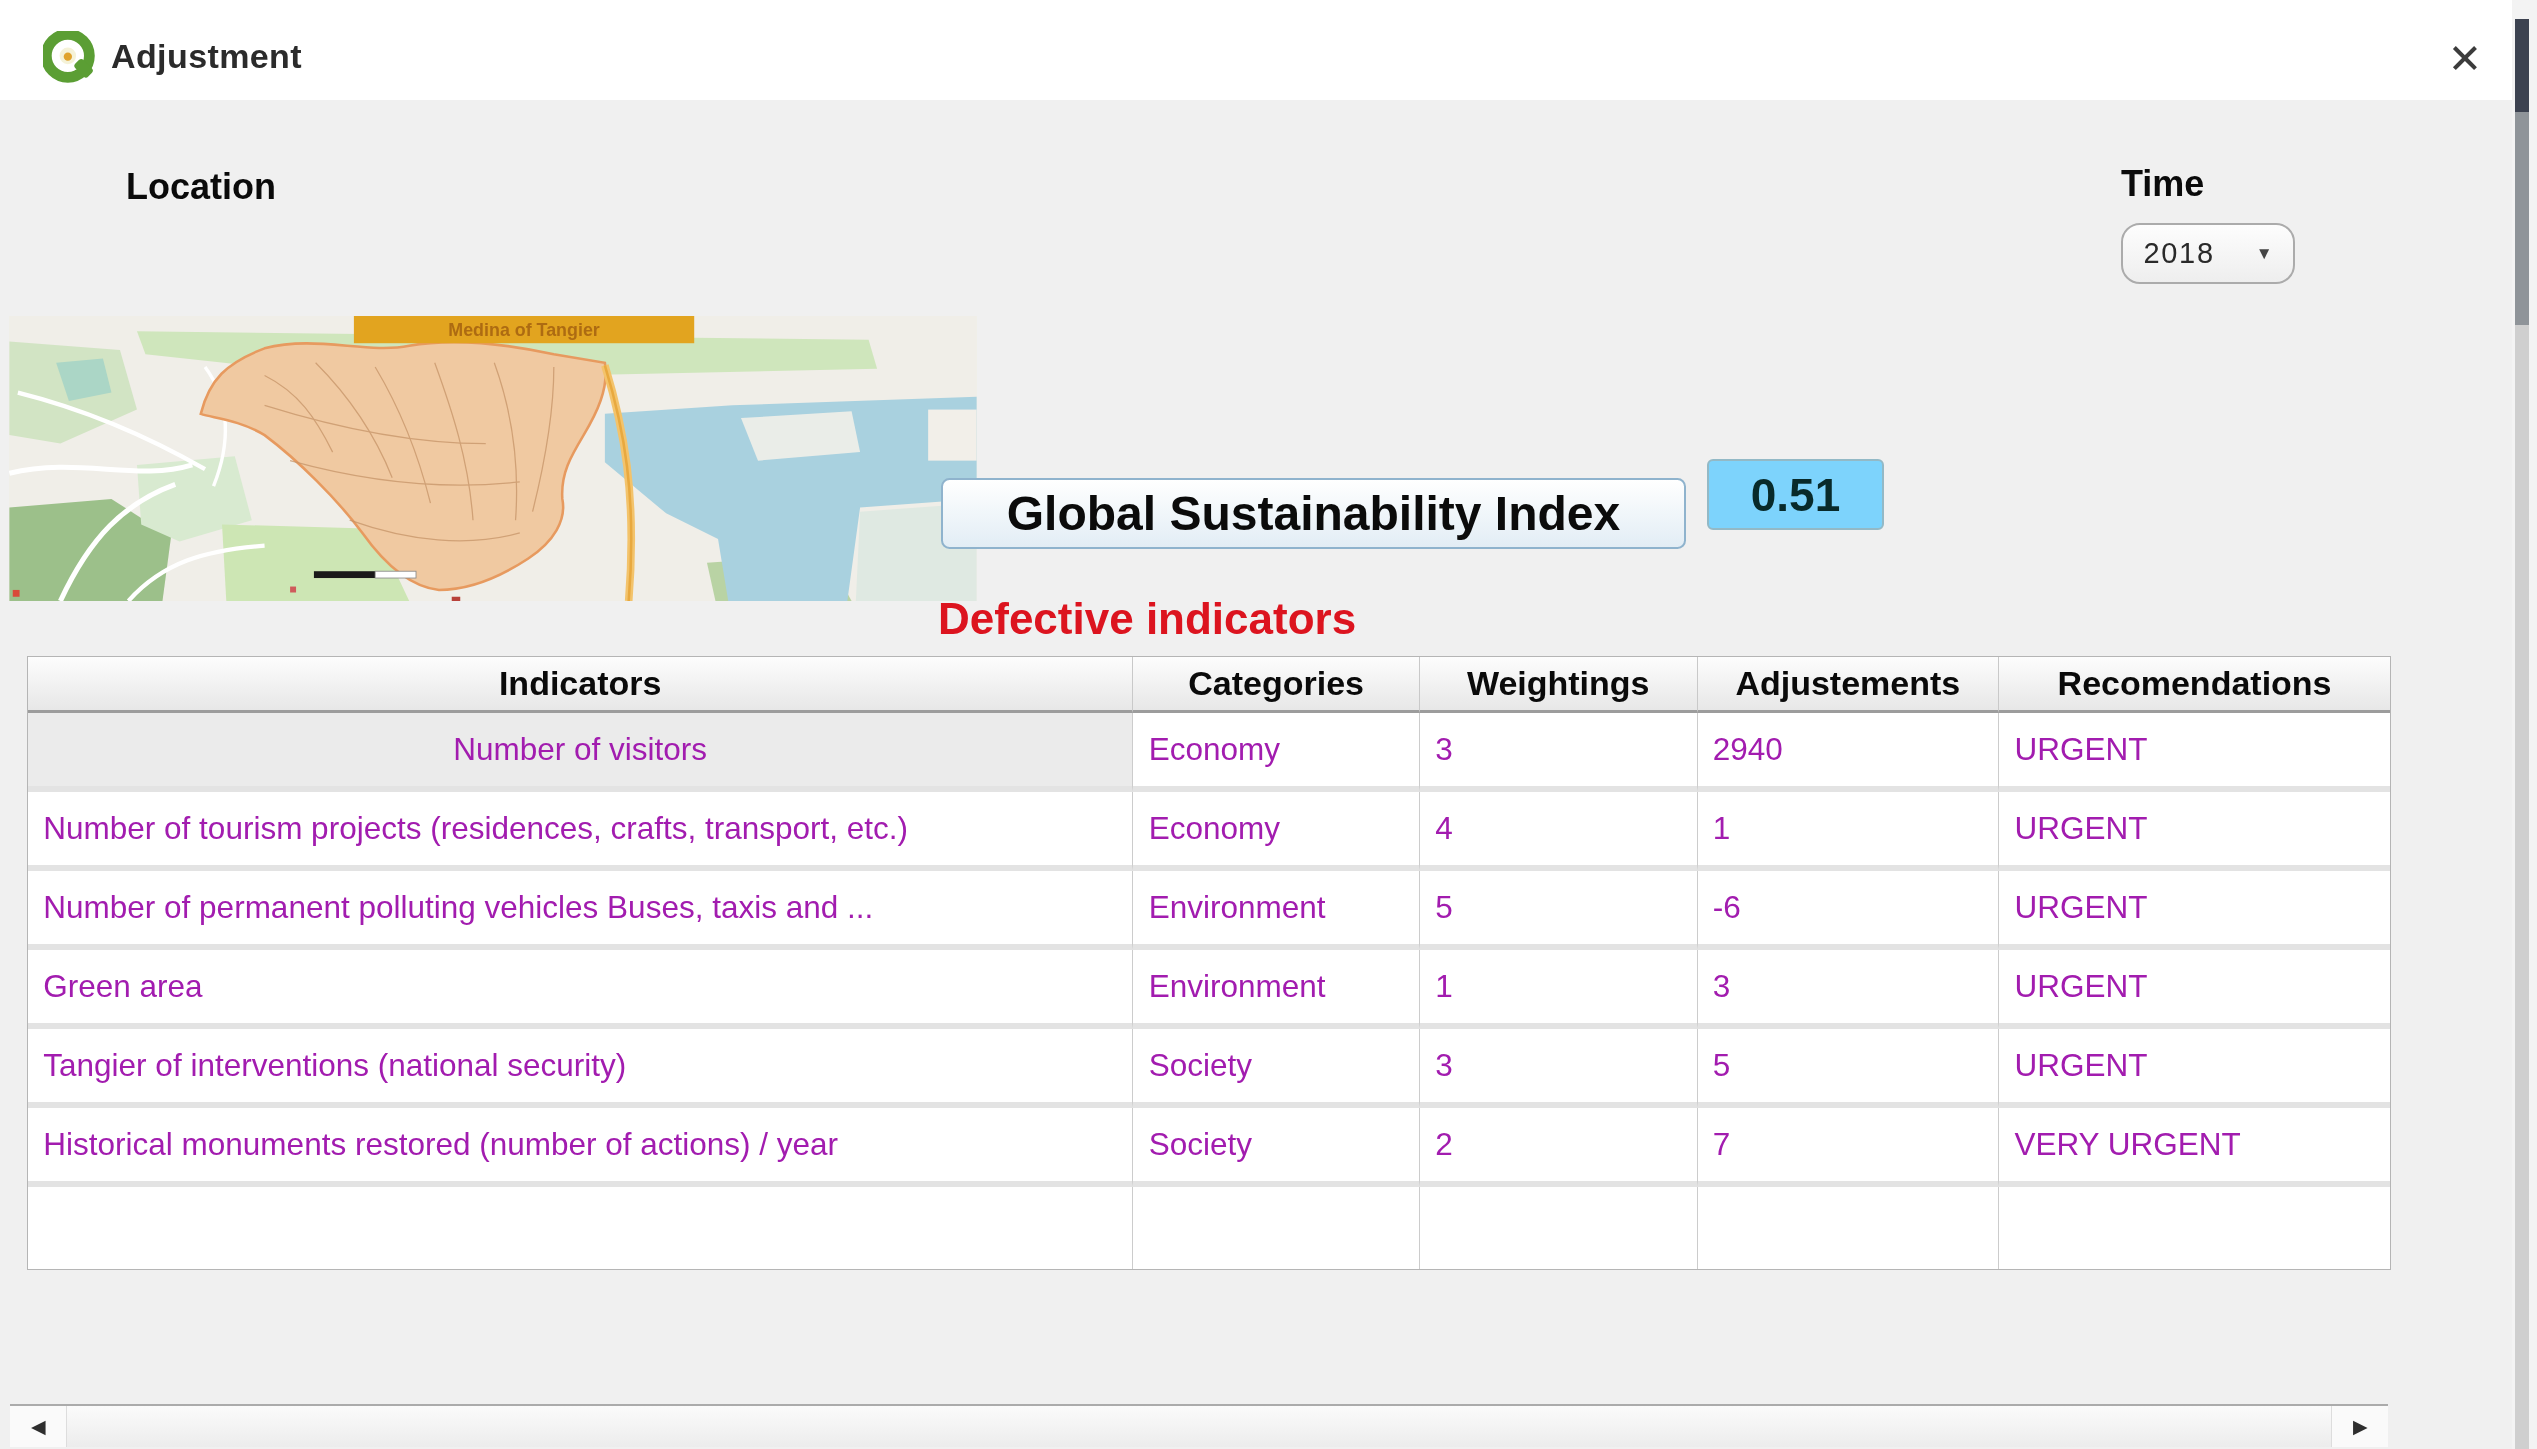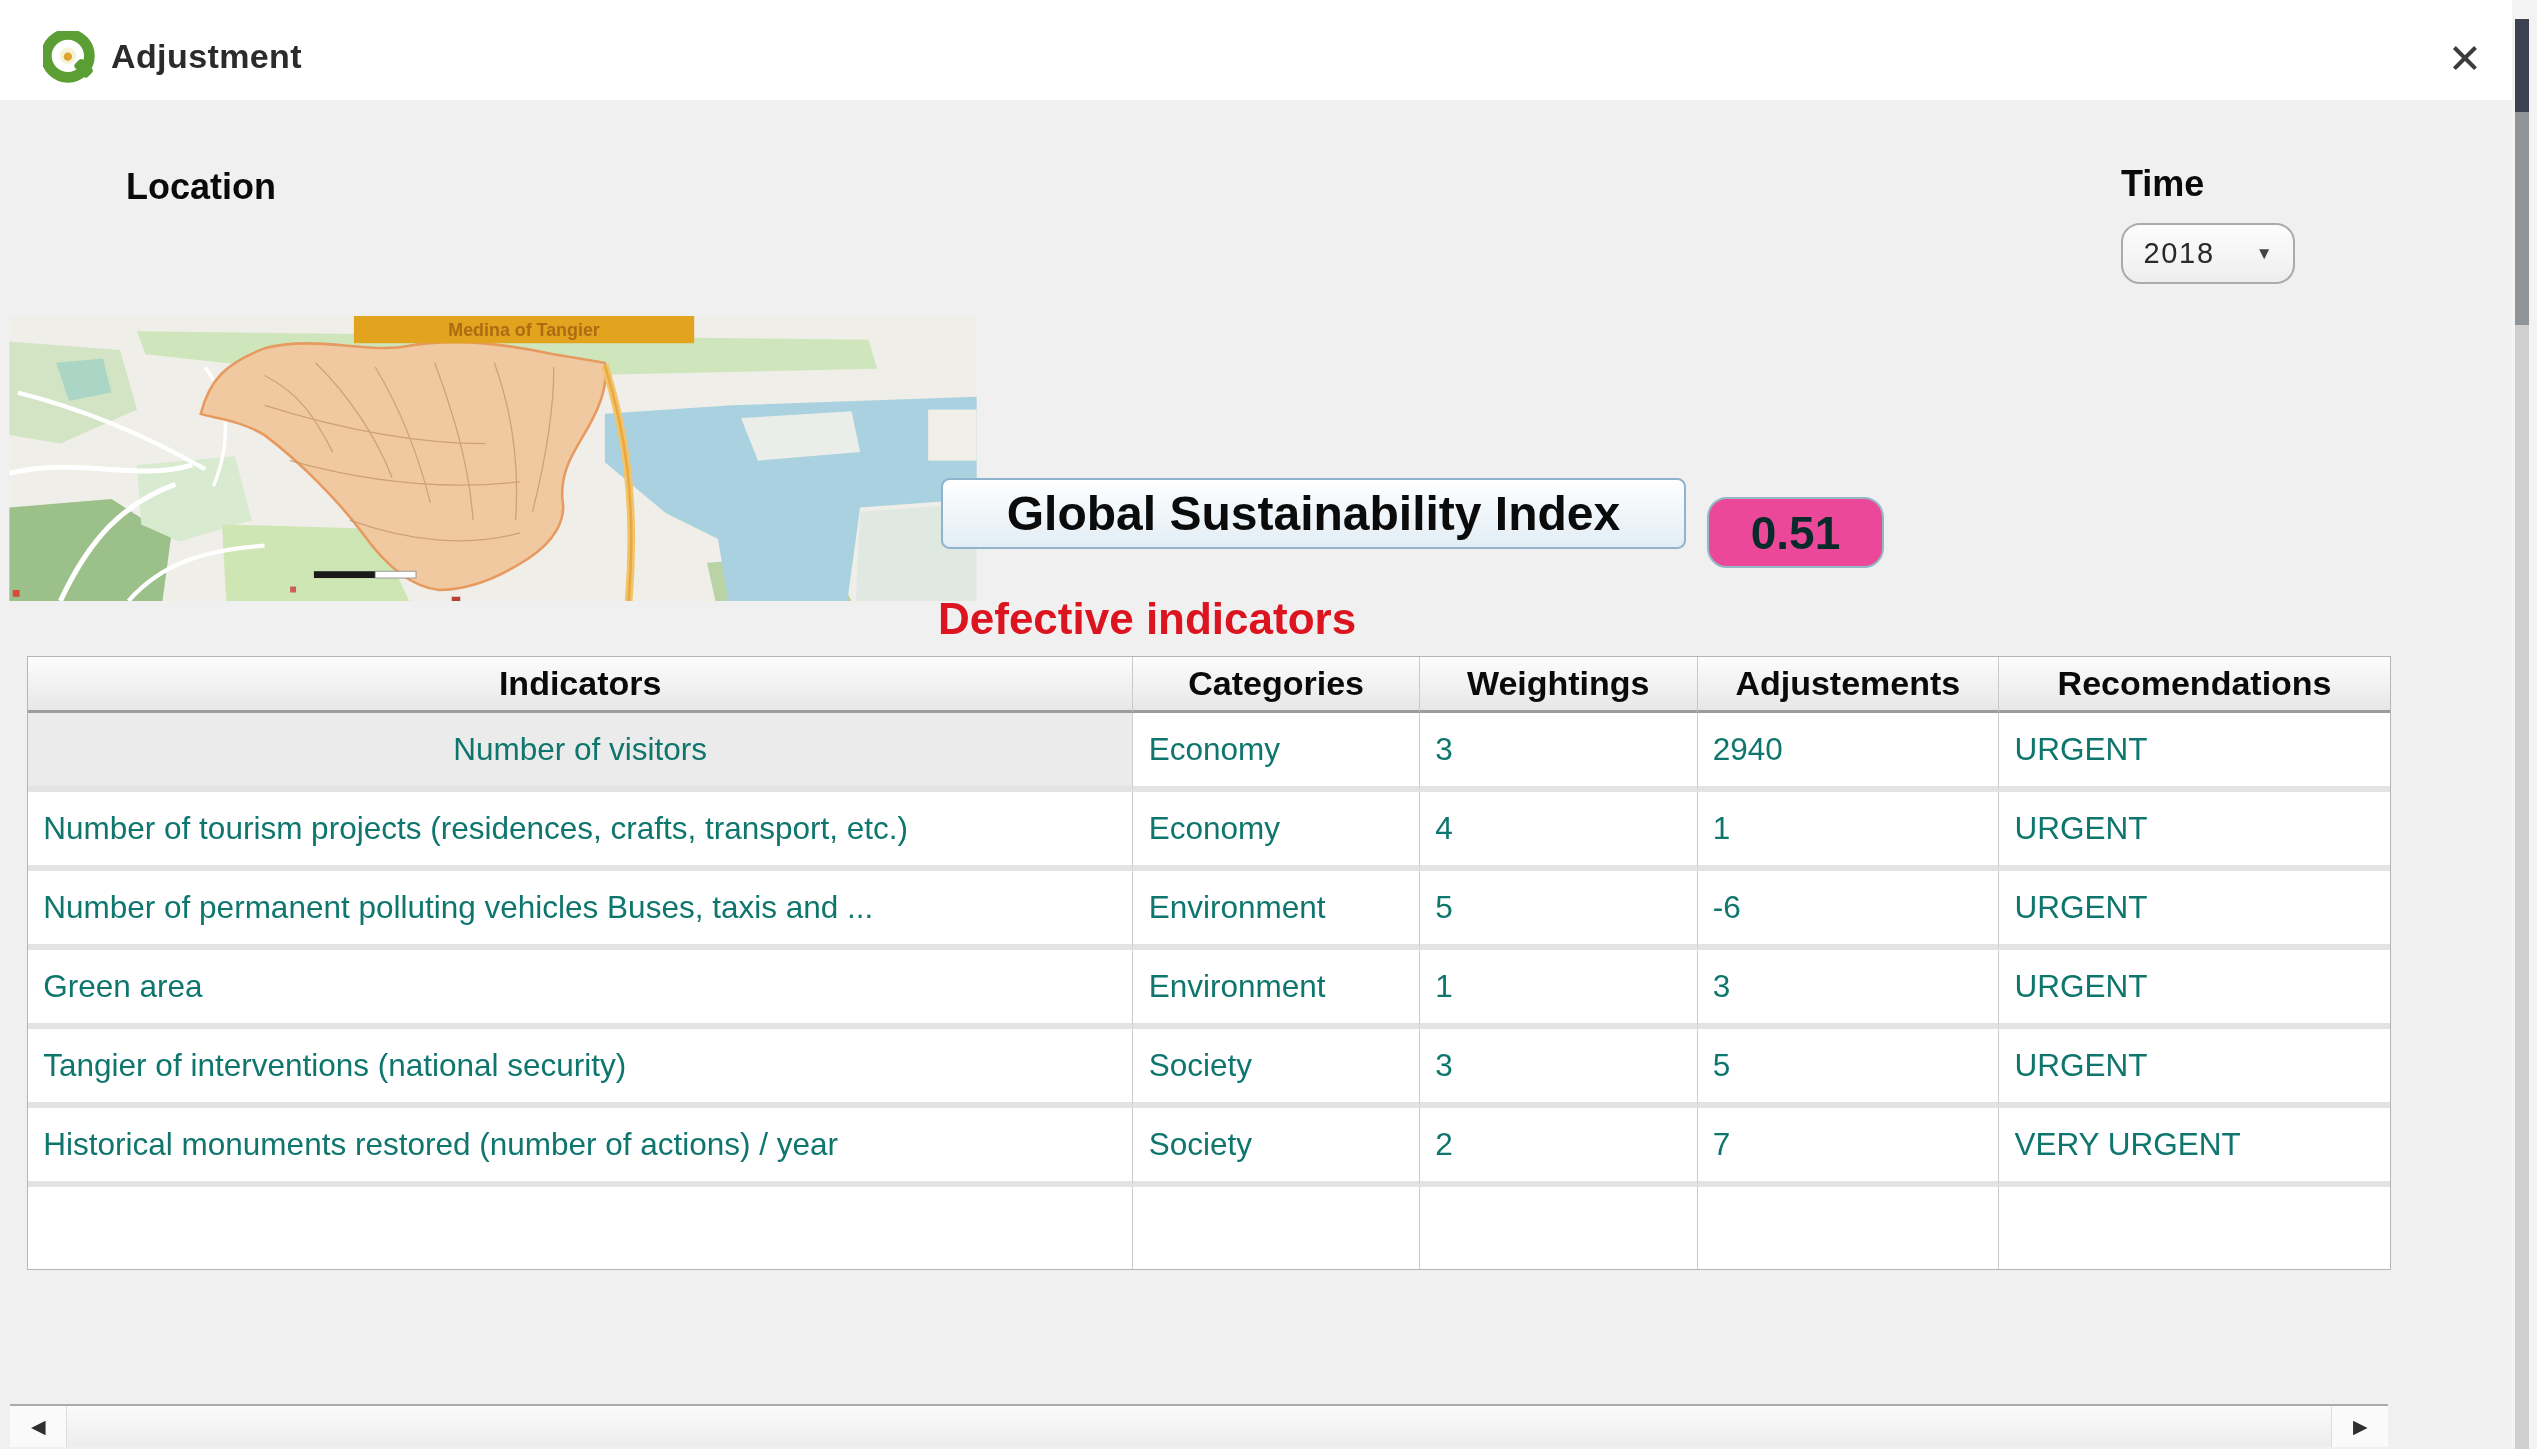--- a/index.html
+++ b/index.html
@@ -22,34 +22,34 @@
                border:2.6px solid #ababab;border-radius:19px;display:flex;align-items:center;justify-content:space-between;
                padding:0 20.4px;box-sizing:border-box;}
   .time-select .val{font-size:29px;color:#2a2a2a;letter-spacing:1.7px;}
   .time-select .arr{font-size:17px;color:#444;}
 
   .map-frame{position:absolute;left:8.5px;top:216px;width:968px;height:285px;background:#f1efe9;overflow:hidden;}
 
   .gsi-box{position:absolute;left:941px;top:378px;width:745px;height:71px;border:2.6px solid #8fb3cd;border-radius:8.5px;
            background:linear-gradient(#ffffff,#e2edf5);display:flex;align-items:center;justify-content:center;box-sizing:border-box;}
   .gsi-box span{font-size:48px;font-weight:bold;color:#0b0b0b;}
-  .gsi-value{position:absolute;left:1707px;top:397px;width:177px;height:71px;border:2.6px solid #93b9c6;border-radius:20px;
-             background:#ec4899;display:flex;align-items:center;justify-content:center;box-sizing:border-box;}
+  .gsi-value{position:absolute;left:1707px;top:359px;width:177px;height:71px;border:2.6px solid #93b9c6;border-radius:6px;
+             background:#7dd3fc;display:flex;align-items:center;justify-content:center;box-sizing:border-box;}
   .gsi-value span{font-size:46px;font-weight:bold;color:#082a2a;}
 
   .defective{position:absolute;left:938px;top:494px;font-size:44px;font-weight:bold;color:#dc141f;}
 
   
   .table-wrap{position:absolute;left:27px;top:556px;width:2364px;background:#ffffff;border:1.7px solid #b5b5b5;box-sizing:border-box;}
   table.grid{border-collapse:separate;border-spacing:0;table-layout:fixed;width:100%;}
   table.grid th{height:53px;background:linear-gradient(#fdfdfd,#e7e7e7);border-bottom:3.4px solid #9c9c9c;border-right:1.7px solid #c9c9c9;
                 font-size:34px;font-weight:bold;color:#0a0a0a;text-align:center;padding:0 5.1px;overflow:hidden;white-space:nowrap;}
   table.grid th:last-child{border-right:none;}
   table.grid td{height:79px;background:#ffffff;border-bottom:6px solid #e3e3e3;border-right:1.7px solid #cccccc;
-                font-size:31.5px;color:#0f766e;text-align:left;padding:0 15.3px;overflow:hidden;white-space:nowrap;box-sizing:border-box;}
+                font-size:31.5px;color:#a21caf;text-align:left;padding:0 15.3px;overflow:hidden;white-space:nowrap;box-sizing:border-box;}
   table.grid td:last-child{border-right:none;}
   table.grid tr:last-child td{border-bottom:none;height:82px;}
   table.grid tr.sel td:first-child{background:#ebebeb;text-align:center;}
 
   
   .hscroll{position:absolute;left:10.2px;top:1304px;width:2378px;height:43px;background:#f6f6f6;border-top:2.6px solid #ababab;
            display:flex;box-sizing:border-box;}
   .hscroll .btn{width:56px;height:100%;display:flex;align-items:center;justify-content:center;font-size:19px;color:#2e2e2e;background:#fafafa;}
   .hscroll .btn.left{border-right:1.7px solid #dddddd;}
   .hscroll .btn.right{border-left:1.7px solid #dddddd;}

